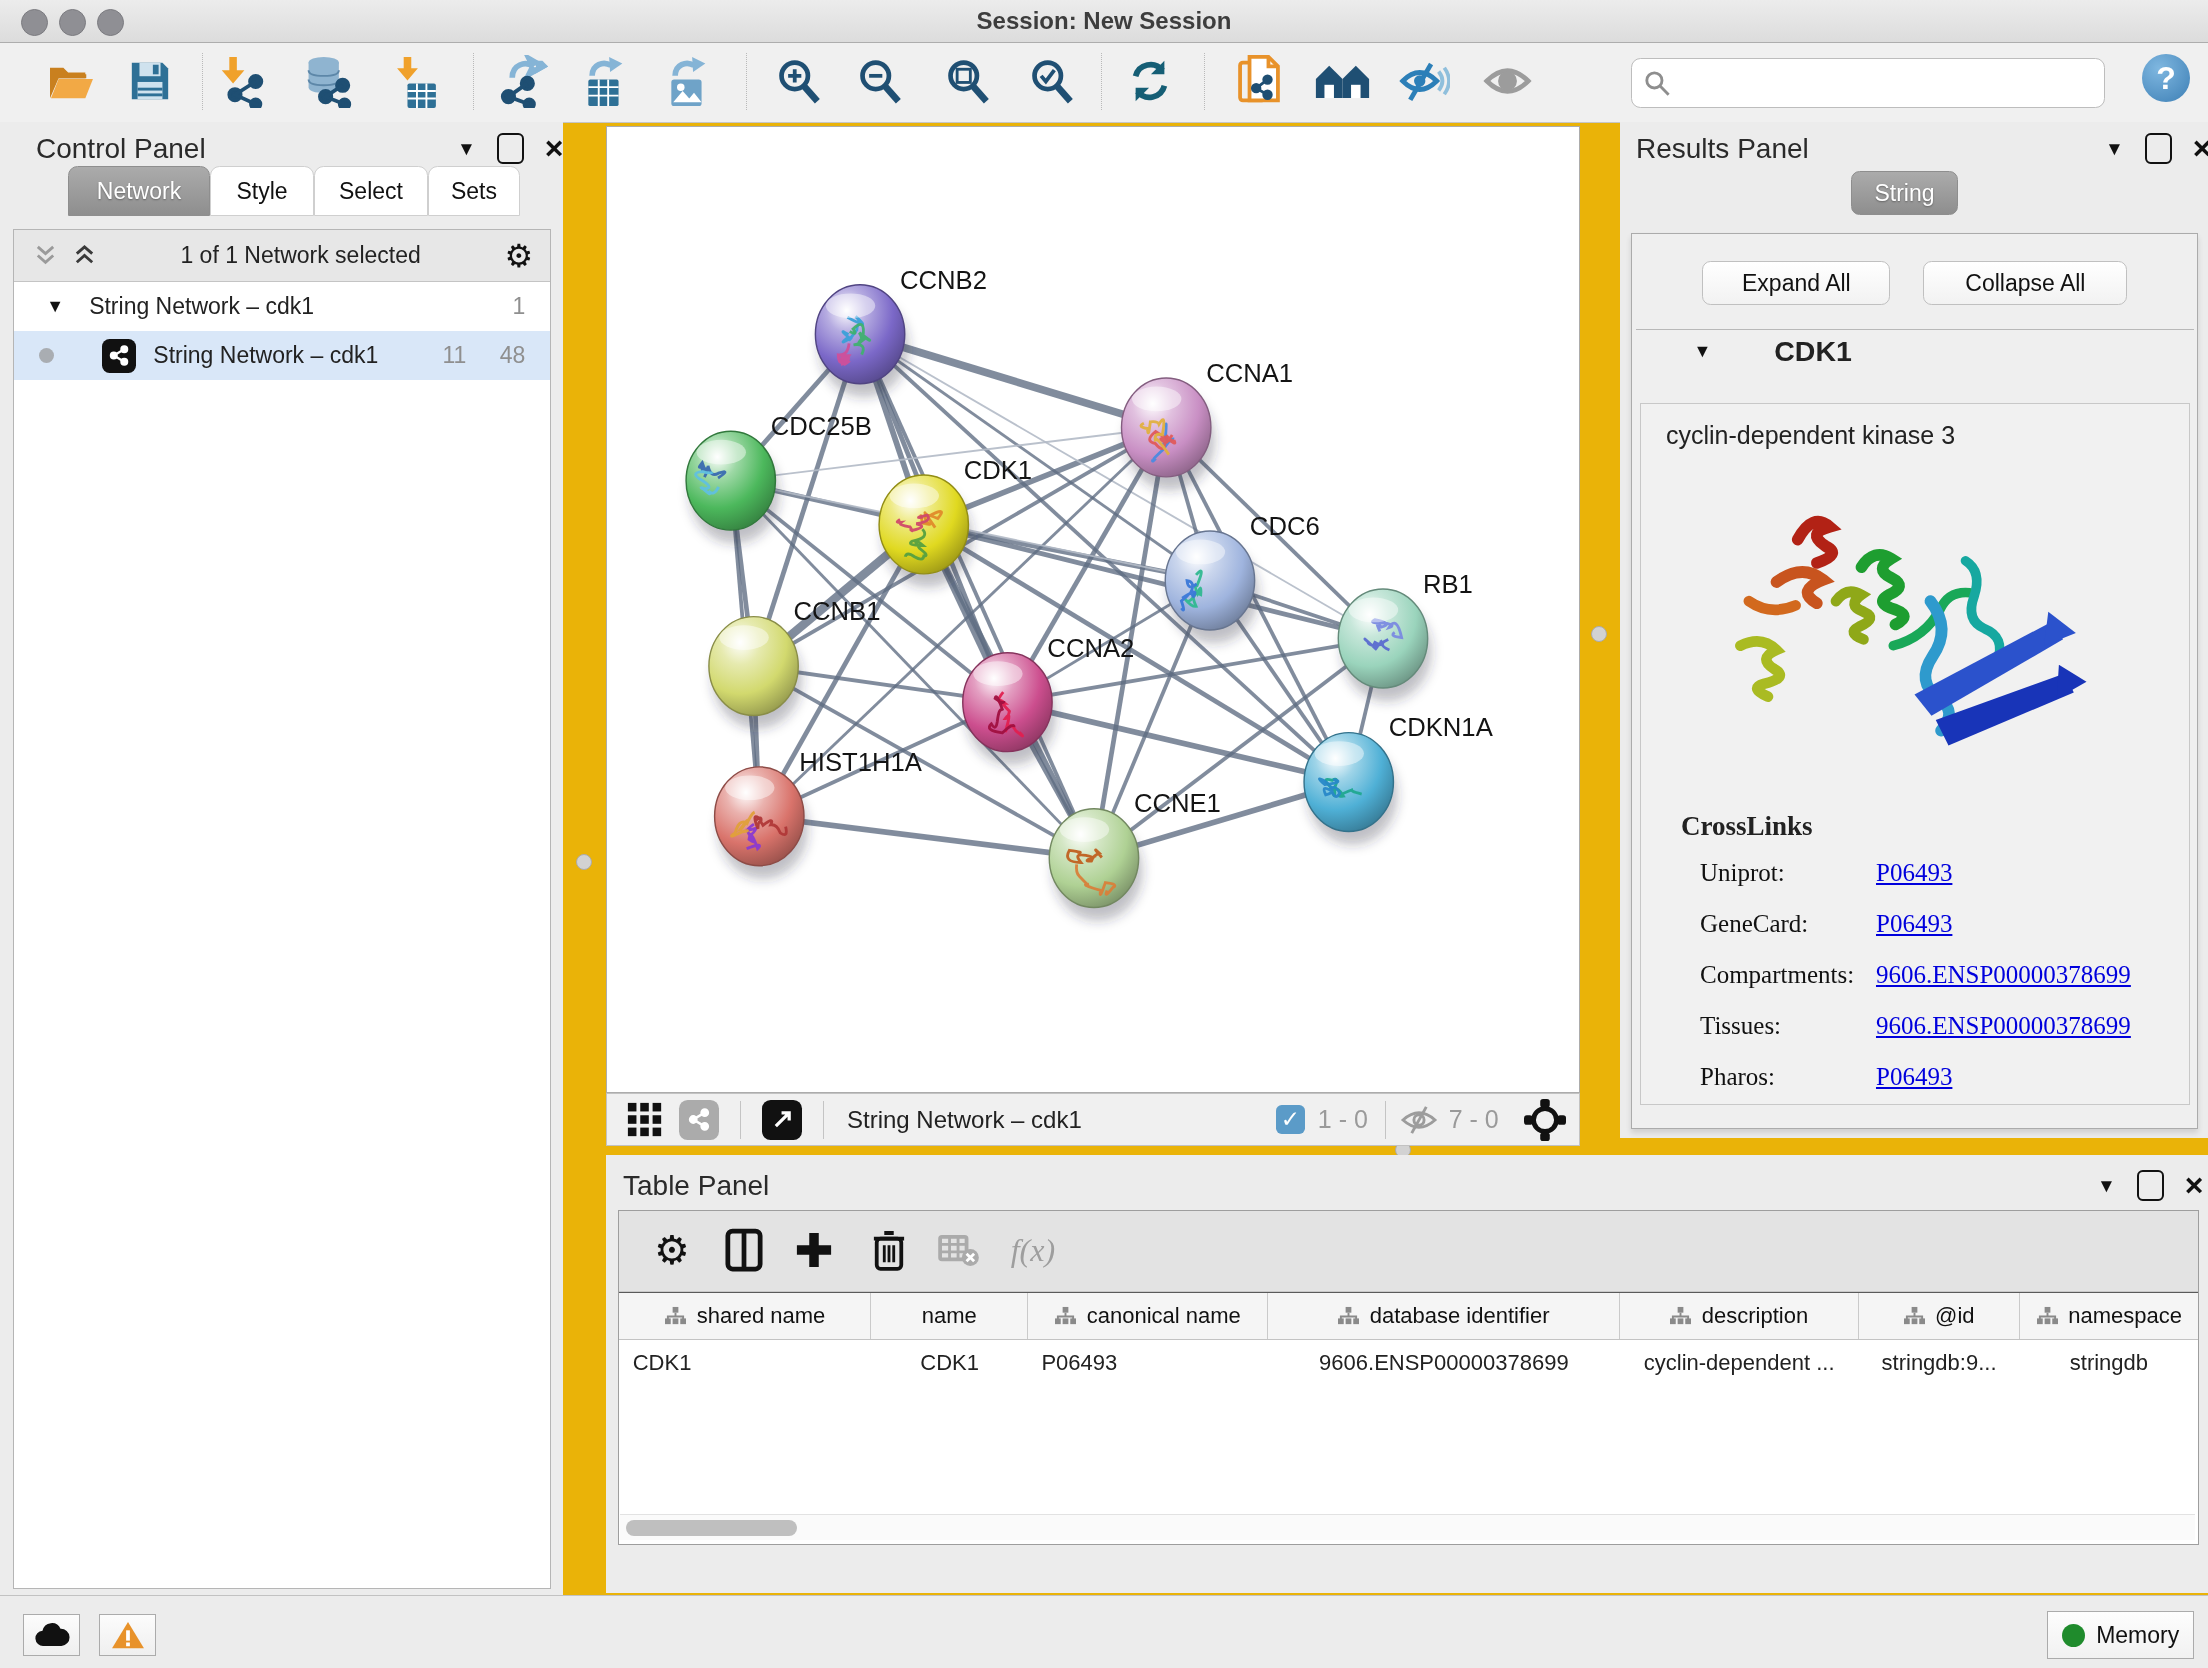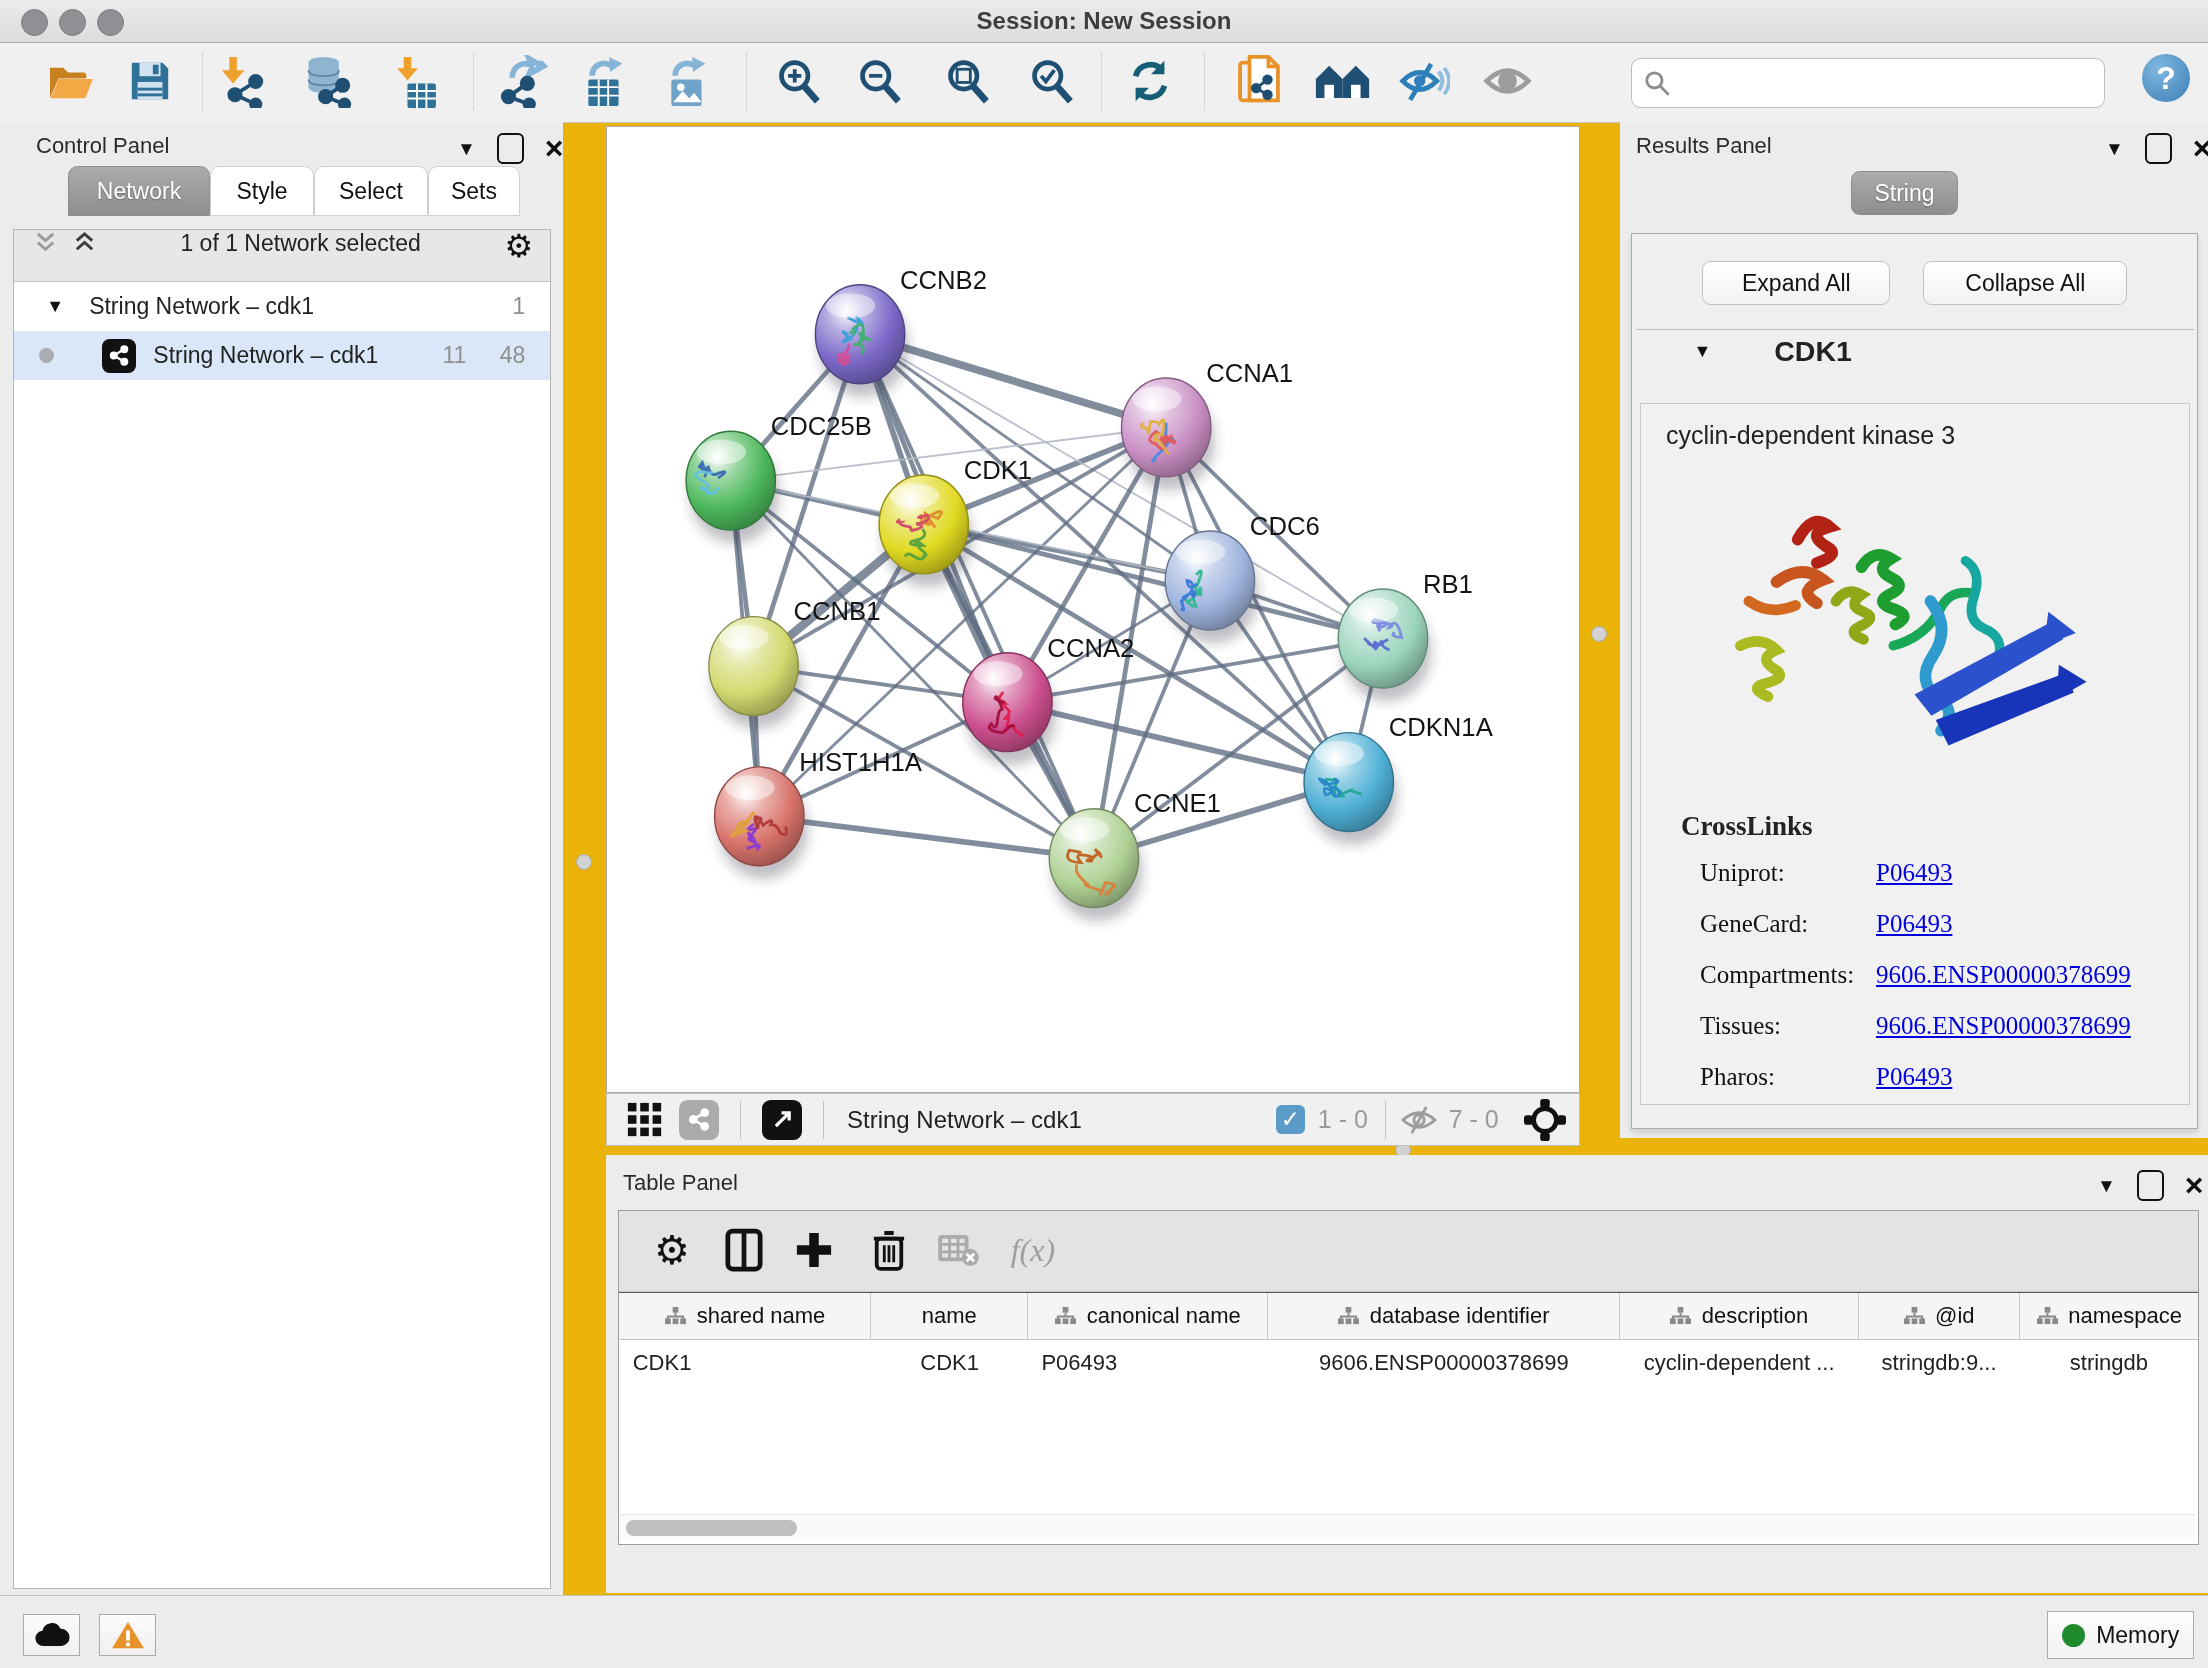--- a/index.html
+++ b/index.html
@@ -19,35 +19,35 @@
       justify-content:center;border-radius:7.6px;}
   .tsep{position:absolute;top:9.5px;width:0;height:57px;border-left:1.9px dotted #B9B9B9;}
   .searchbox{position:absolute;left:1631px;top:15px;width:472px;height:48px;background:#fff;
       border:1.9px solid #BDBDBD;border-radius:9.5px;display:flex;align-items:center;}
   .searchbox input{border:none;outline:none;flex:1;font-size:22px;margin-left:7.6px;
       font-family:"Liberation Sans",sans-serif;background:transparent;}
   .helpbtn{position:absolute;left:2142px;top:57px;width:48px;height:48px;border-radius:50%;
       background:radial-gradient(circle at 35% 30%,#7FB7E0,#3D7FB5);color:#fff;font-size:32px;
       font-weight:bold;display:flex;align-items:center;justify-content:center;top:11.4px;}
   
-  .paneltitle{font-size:22px;color:#2a2a2a;}
+  .paneltitle{font-size:28px;color:#2a2a2a;}
   .pbtns{position:absolute;display:flex;gap:21px;align-items:center;}
   .pbtn-collapse{font-size:19px;color:#111;}
   .pbtn-float{width:23px;height:27px;border:2.9px solid #111;border-radius:5.7px;}
   .pbtn-close{font-size:32px;font-weight:bold;color:#111;line-height:23px;}
   .tab{height:48px;border:1px solid #CFCFCF;background:#fff;border-radius:9.5px 9.5px 0 0;
       display:flex;align-items:center;justify-content:center;font-size:23px;color:#111;}
   .tab.sel{background:linear-gradient(#ABABAB,#8E8E8E);color:#fff;border-color:#8E8E8E;
       text-shadow:0 1px 1.9px rgba(0,0,0,.35);}
   
   .control-panel{position:absolute;left:0;top:122px;width:563px;height:1473px;background:#ECECEC;}
   .cp-box{position:absolute;left:13.3px;top:107px;width:536px;height:1358px;background:#fff;
       border:1px solid #B5B5B5;}
   .cp-head{height:51px;background:#E7E7E7;border-bottom:1px solid #C4C4C4;display:flex;
-      font-size:23px;}
+      align-items:center;font-size:23px;}
   .tree-row{height:49px;display:flex;align-items:center;font-size:23px;position:relative;}
   .tree-count{color:#8F8F8F;}
   .share-badge{width:34px;height:34px;background:#111;border-radius:7.6px;display:flex;
       align-items:center;justify-content:center;}
   
   .net-canvas{position:absolute;left:606px;top:126px;width:972px;height:965px;background:#fff;
       border:1px solid #ACACAC;}
   .net-toolbar{position:absolute;left:606px;top:1093px;width:972px;height:51px;background:#F0F0F0;
       border:1px solid #C2C2C2;display:flex;align-items:center;}
   .mini-sep{width:0;height:38px;border-left:1px solid #C4C4C4;}

